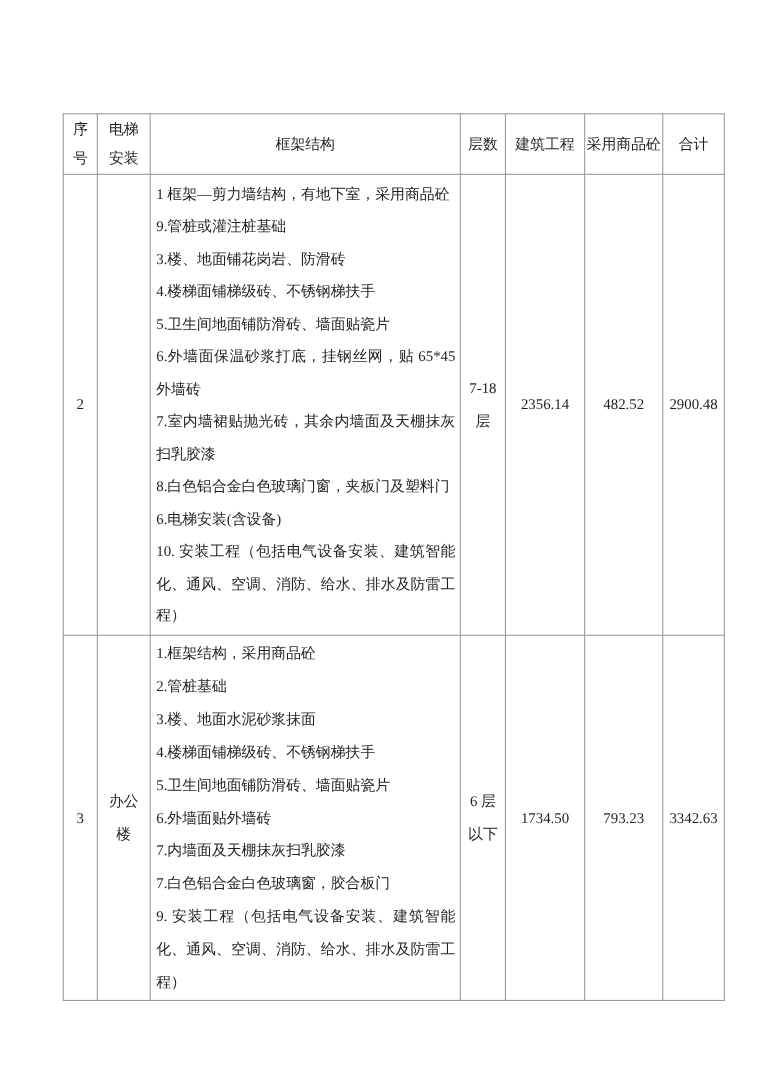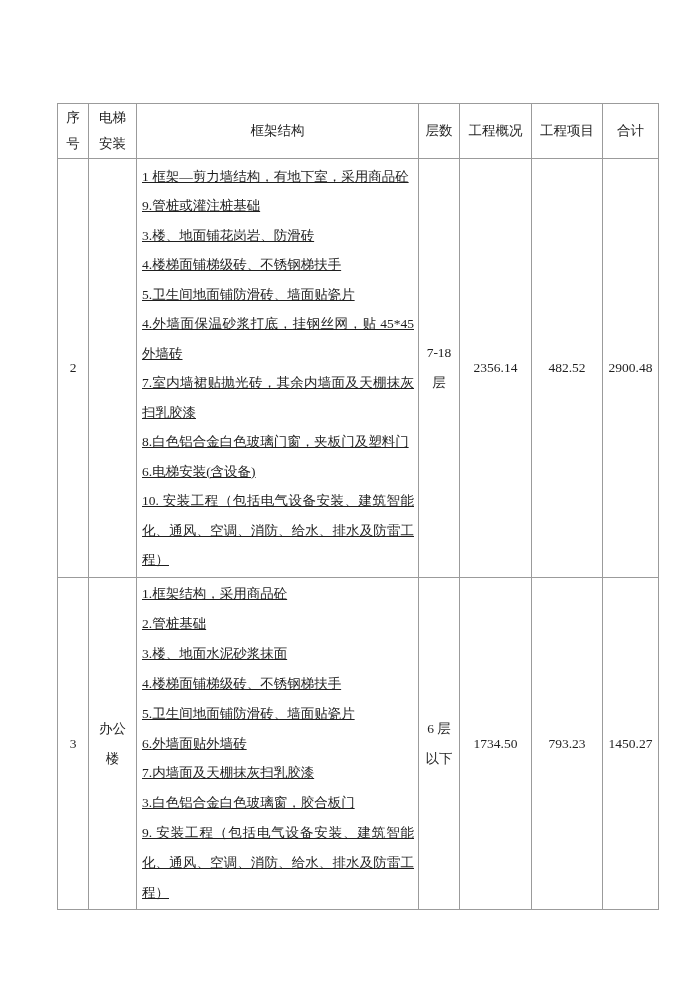--- a/index.html
+++ b/index.html
@@ -54,21 +54,20 @@
   
   td.c-overview {
     padding: 0 4px 0 5px;
     vertical-align: middle;
   }
   td.c-overview p {
     margin: 0;
     text-align: justify;
     text-justify: inter-character;
     word-break: normal;
-    text-decoration: underline;
   }
   tr.row-2 td { height: 386px; }
   tr.row-3 td { height: 299px; }
   tr.row-2 td.c-overview p { line-height: 29.5px; }
   tr.row-3 td.c-overview p { line-height: 29.9px; }
 </style>
 </head>
 <body>
 
 <div class="page">
@@ -81,36 +80,36 @@
       <col style="width:72px">
       <col style="width:71px">
       <col style="width:56px">
     </colgroup>
     <thead>
       <tr>
         <th class="h-seq">序号</th>
         <th class="h-project">电梯安装</th>
         <th>框架结构</th>
         <th>层数</th>
-        <th>工程概况</th>
-        <th>工程项目</th>
+        <th>建筑工程</th>
+        <th>采用商品砼</th>
         <th>合计</th>
       </tr>
     </thead>
     <tbody>
       <tr class="row-2">
         <td class="c-seq">2</td>
         <td class="c-project"></td>
         <td class="c-overview">
           <p>1 框架—剪力墙结构，有地下室，采用商品砼</p>
           <p>9.管桩或灌注桩基础</p>
           <p>3.楼、地面铺花岗岩、防滑砖</p>
           <p>4.楼梯面铺梯级砖、不锈钢梯扶手</p>
           <p>5.卫生间地面铺防滑砖、墙面贴瓷片</p>
-          <p>4.外墙面保温砂浆打底，挂钢丝网，贴 45*45 外墙砖</p>
+          <p>6.外墙面保温砂浆打底，挂钢丝网，贴 65*45 外墙砖</p>
           <p>7.室内墙裙贴抛光砖，其余内墙面及天棚抹灰扫乳胶漆</p>
           <p>8.白色铝合金白色玻璃门窗，夹板门及塑料门</p>
           <p>6.电梯安装(含设备)</p>
           <p>10. 安装工程（包括电气设备安装、建筑智能化、通风、空调、消防、给水、排水及防雷工程）</p>
         </td>
         <td class="c-floors">7-18 层</td>
         <td class="c-num">2356.14</td>
         <td class="c-num">482.52</td>
         <td class="c-num">2900.48</td>
       </tr>
@@ -118,23 +117,23 @@
         <td class="c-seq">3</td>
         <td class="c-project">办公楼</td>
         <td class="c-overview">
           <p>1.框架结构，采用商品砼</p>
           <p>2.管桩基础</p>
           <p>3.楼、地面水泥砂浆抹面</p>
           <p>4.楼梯面铺梯级砖、不锈钢梯扶手</p>
           <p>5.卫生间地面铺防滑砖、墙面贴瓷片</p>
           <p>6.外墙面贴外墙砖</p>
           <p>7.内墙面及天棚抹灰扫乳胶漆</p>
-          <p>3.白色铝合金白色玻璃窗，胶合板门</p>
+          <p>7.白色铝合金白色玻璃窗，胶合板门</p>
           <p>9. 安装工程（包括电气设备安装、建筑智能化、通风、空调、消防、给水、排水及防雷工程）</p>
         </td>
         <td class="c-floors">6 层以下</td>
         <td class="c-num">1734.50</td>
         <td class="c-num">793.23</td>
-        <td class="c-num">1450.27</td>
+        <td class="c-num">3342.63</td>
       </tr>
     </tbody>
   </table>
 </div>
 
 </body></html>

